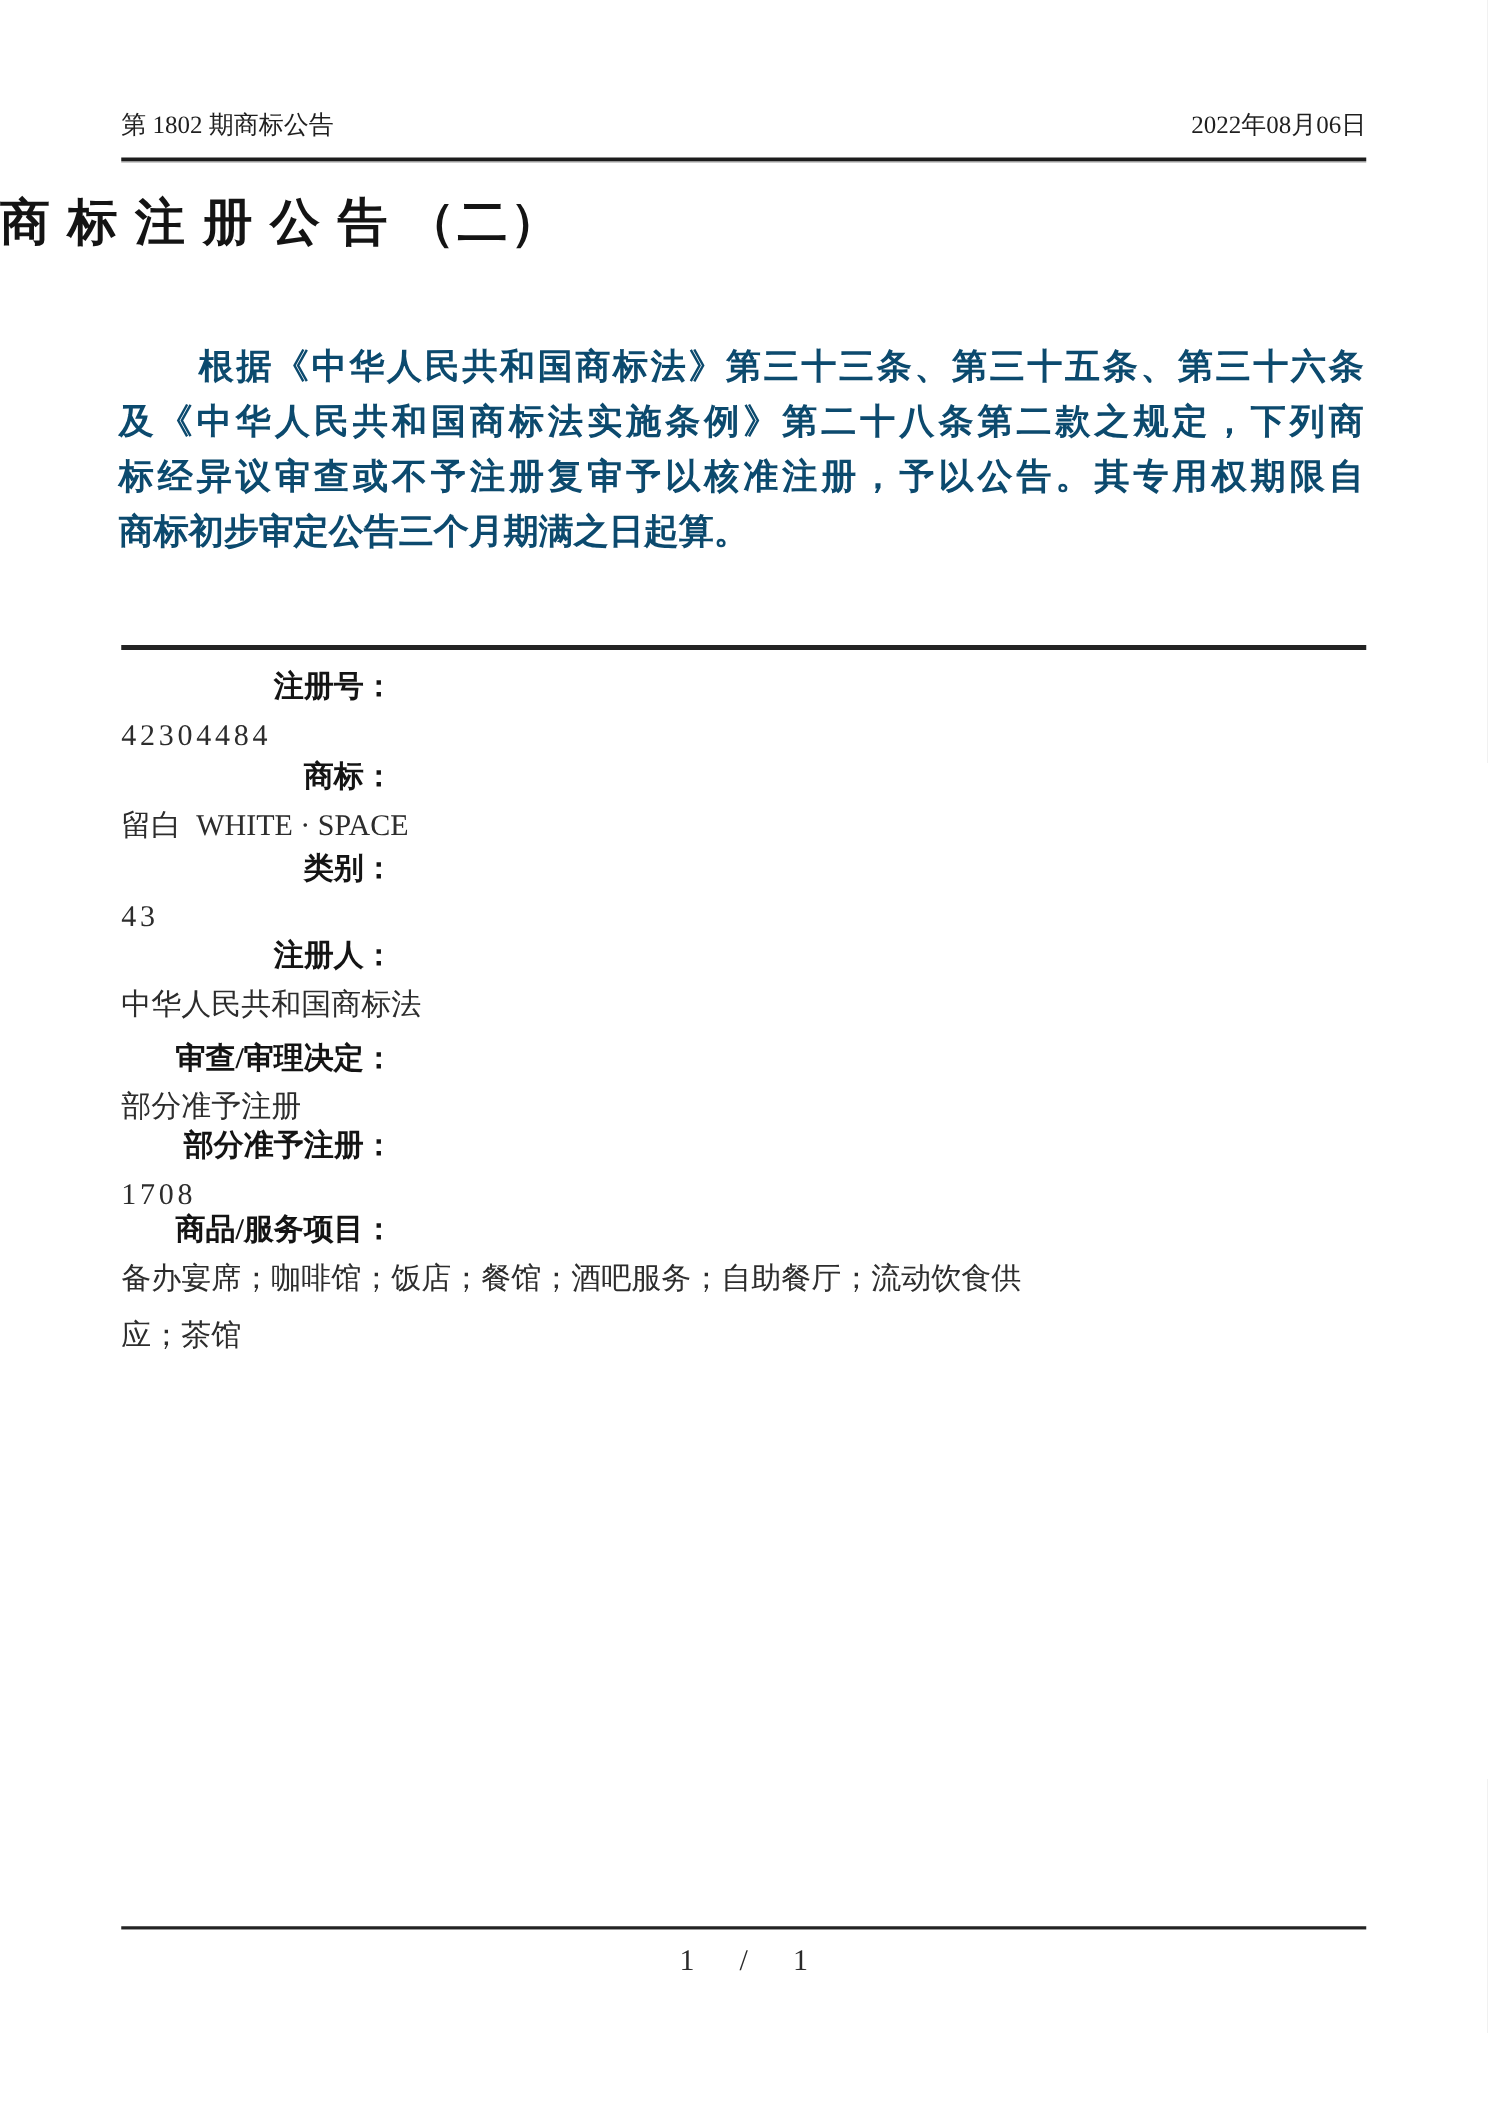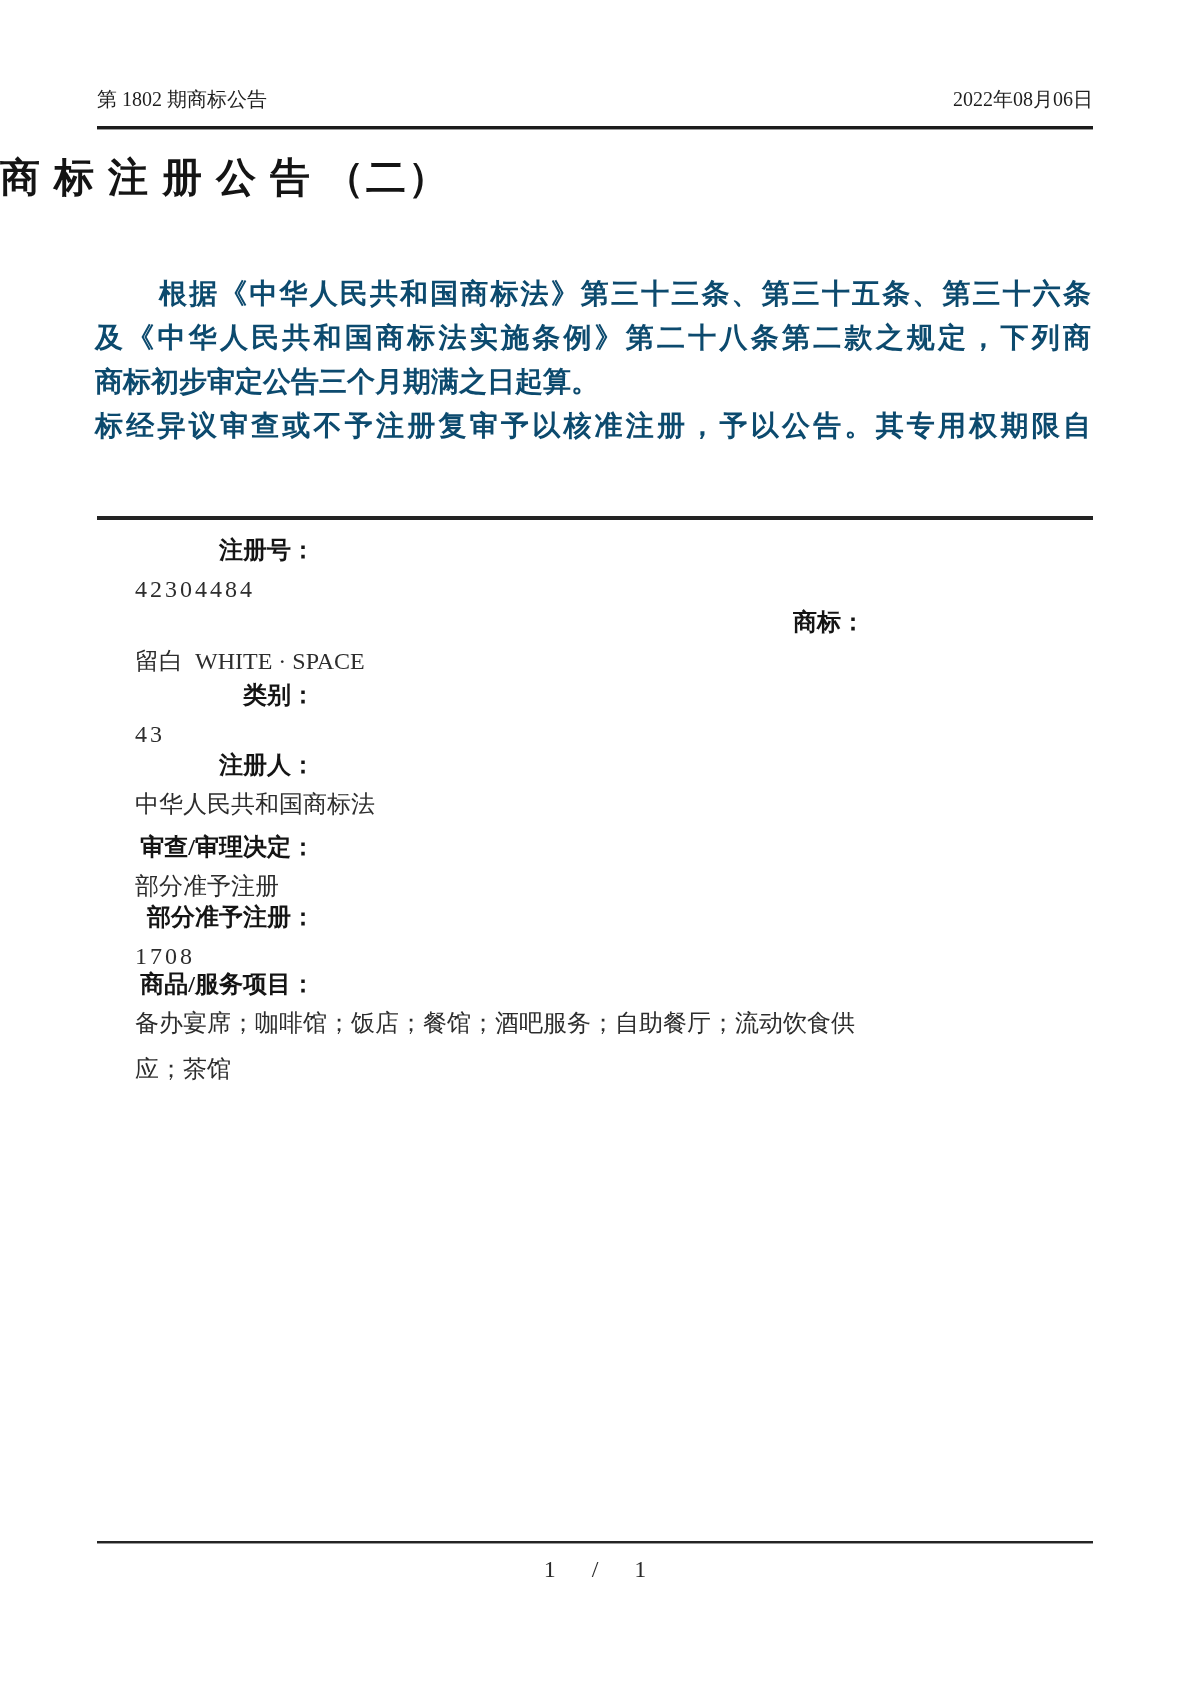--- a/index.html
+++ b/index.html
@@ -82,30 +82,29 @@
   .field-label {
     width: 218px;
     text-align: right;
     font-weight: bold;
     font-size: 24px;
     line-height: 32px;
     color: #141414;
     white-space: nowrap;
   }
   .field-value {
-    margin-left: 38px;
     width: 730px;
     font-size: 24px;
     line-height: 46px;
     color: #2d2d2d;
     white-space: pre-wrap;
   }
   .field-value.numeric { letter-spacing: 3px; }
   .row-1 { top: 534px; }
-  .row-2 { top: 606px; align-items: flex-end; }
+  .row-2 { top: 606px; }
   .row-3 { top: 679px; }
   .row-4 { top: 749px; }
   .row-5 { top: 831px; }
   .row-6 { top: 901px; }
   .row-7 { top: 968px; }
 
   
   .footer-rule {
     position: absolute;
     left: 97px; right: 97px; top: 1541px;
@@ -132,22 +131,22 @@
     <span>第 1802 期商标公告</span>
     <span>2022年08月06日</span>
   </div>
   <div class="header-rule"></div>
 
   <div class="doc-title">商 标 注 册 公 告 （二）</div>
 
   <div class="intro">
     <div class="line first">根据《中华人民共和国商标法》第三十三条、第三十五条、第三十六条</div>
     <div class="line">及《中华人民共和国商标法实施条例》第二十八条第二款之规定，下列商</div>
+    <div class="line">标经异议审查或不予注册复审予以核准注册，予以公告。其专用权期限自</div>
     <div class="line last">商标初步审定公告三个月期满之日起算。</div>
-    <div class="line">标经异议审查或不予注册复审予以核准注册，予以公告。其专用权期限自</div>
   </div>
 
   <div class="mid-rule"></div>
 
   <div class="field-row row-1">
     <div class="field-label">注册号：</div>
     <div class="field-value numeric">42304484</div>
   </div>
 
   <div class="field-row row-2">

